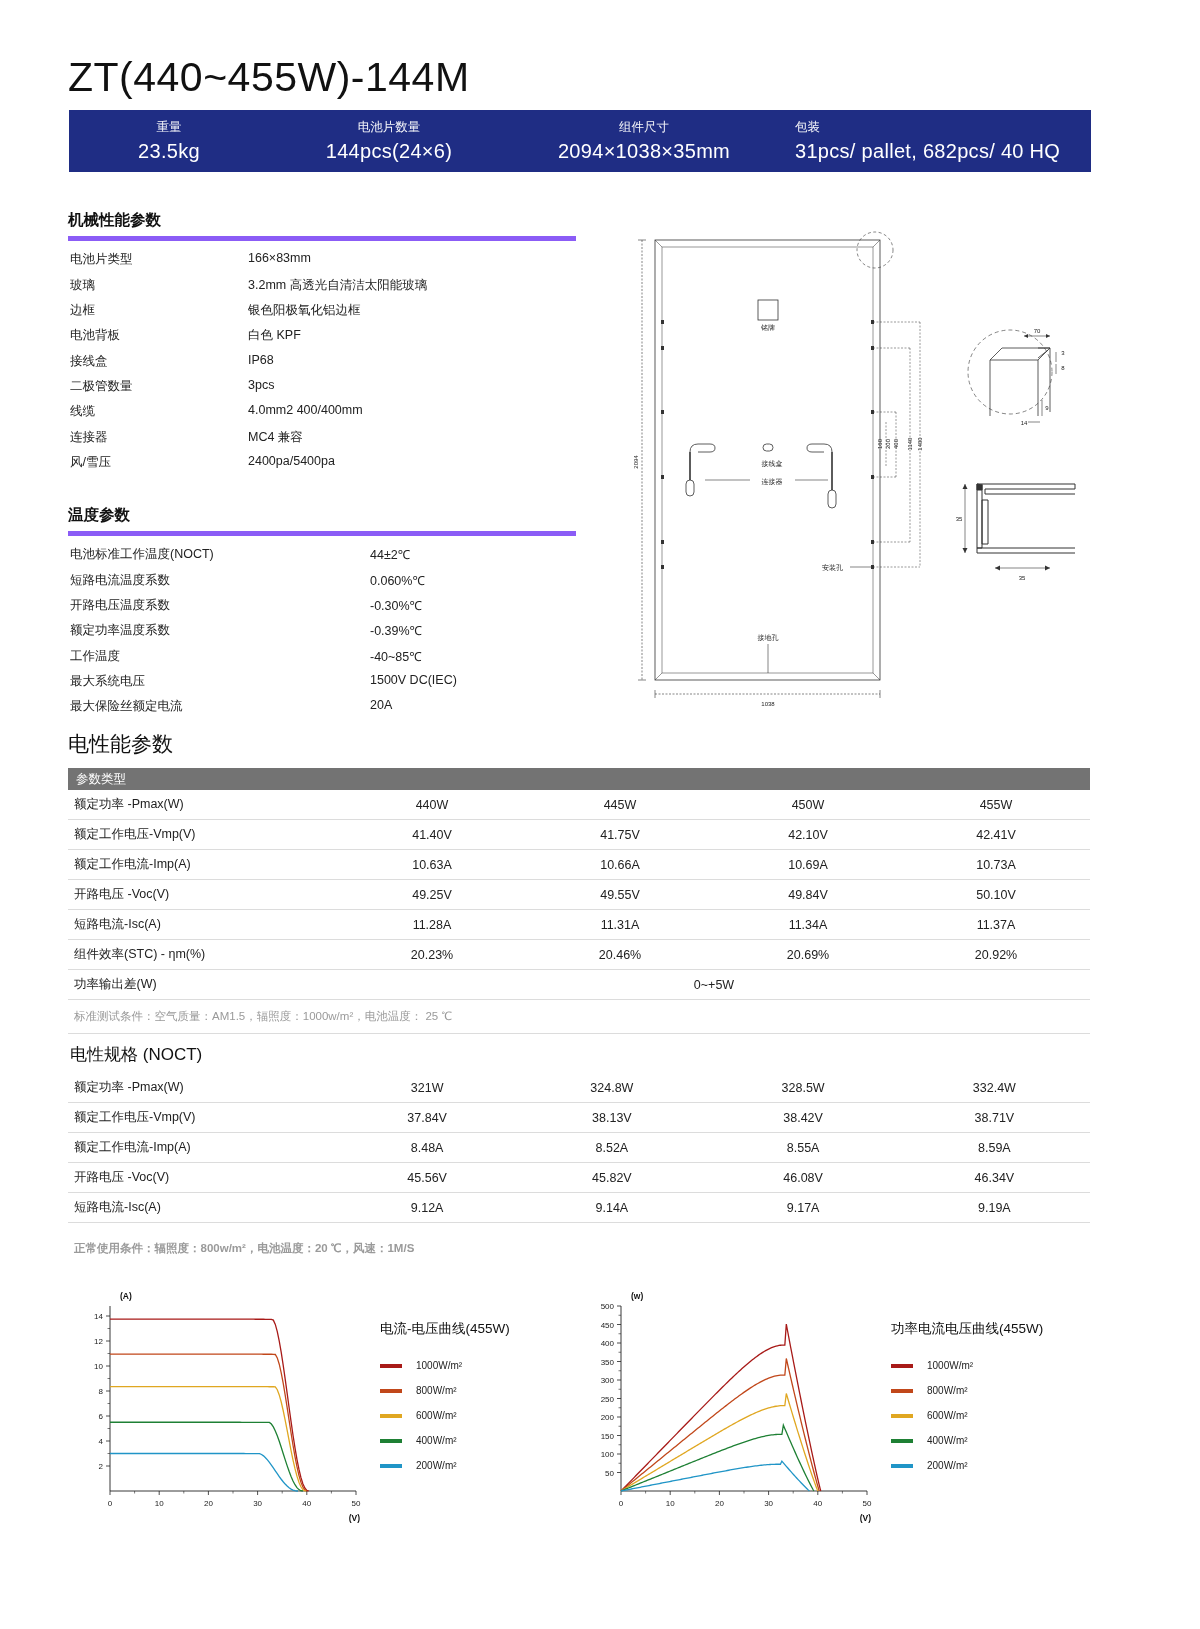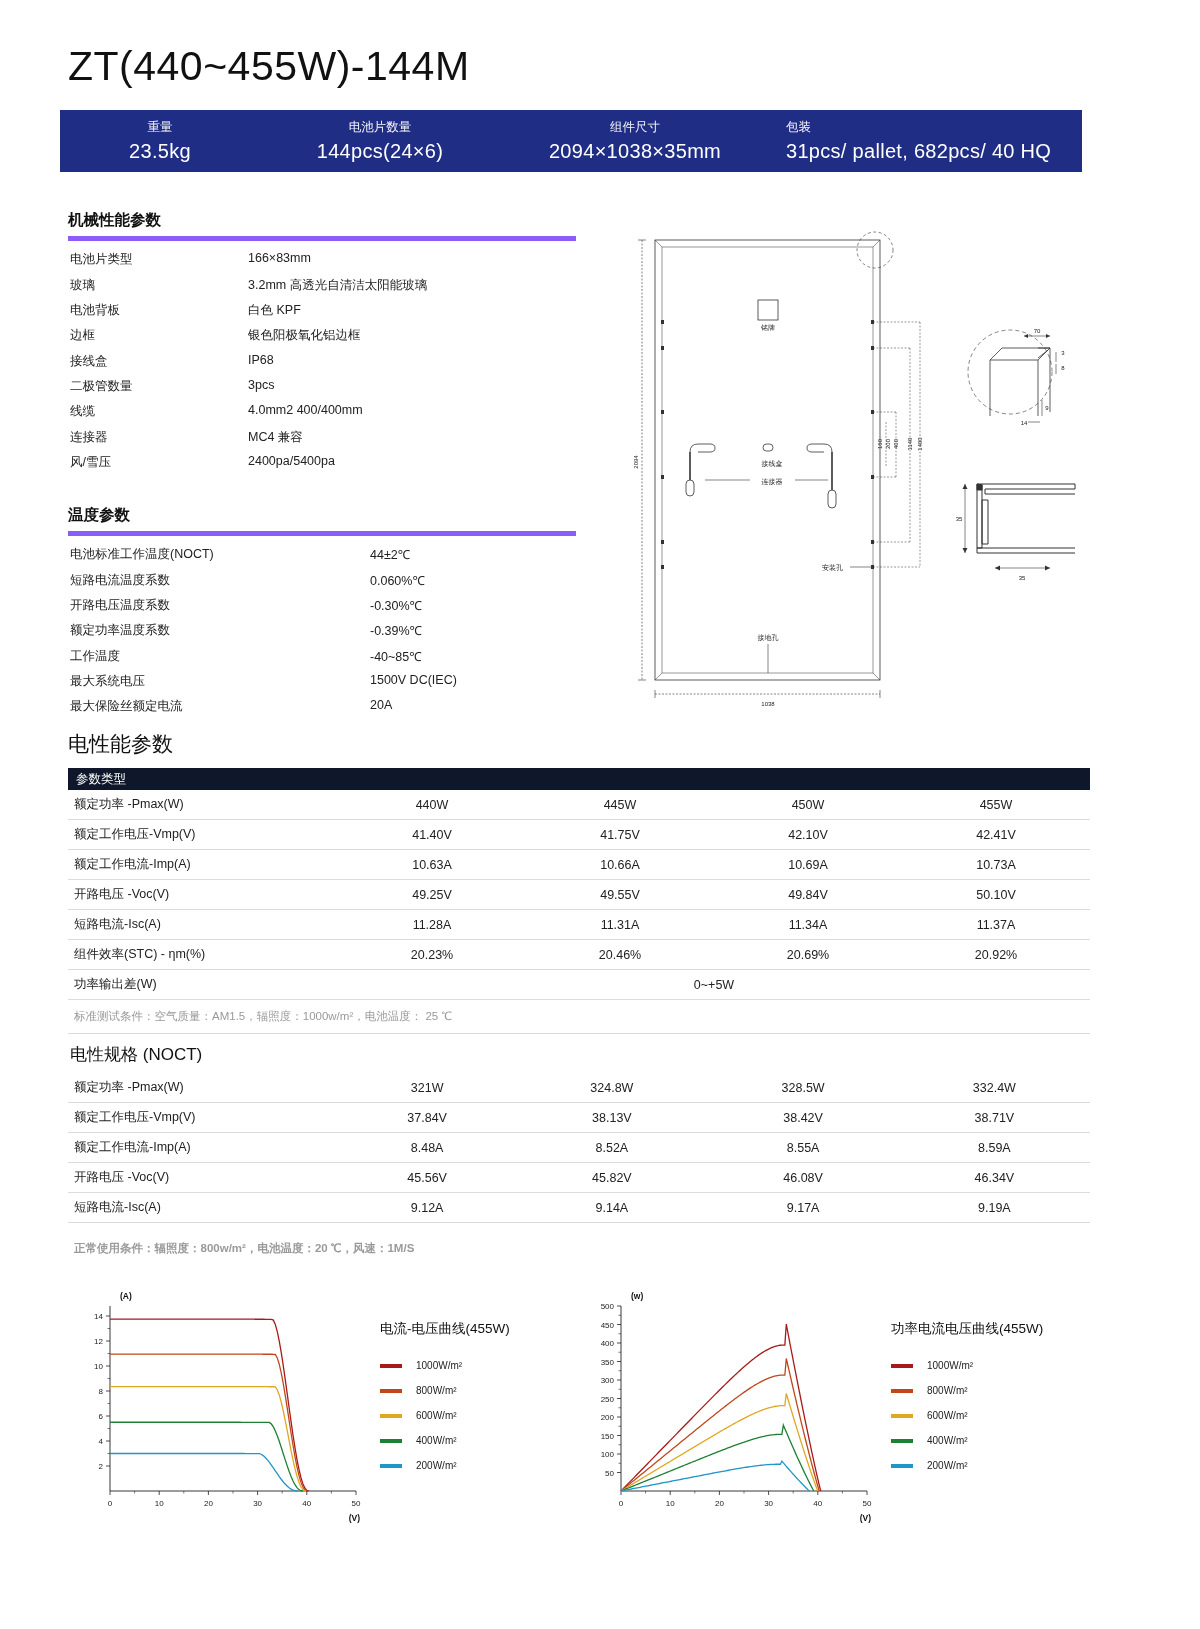--- a/index.html
+++ b/index.html
@@ -7,28 +7,28 @@
     width: 1200px; height: 1629px;
     background: #ffffff;
     font-family: "Liberation Sans", sans-serif;
     color: #1a1a1a;
     overflow: hidden;
   }
   .page { position: relative; width: 1200px; height: 1629px; padding: 0; }
 
   
   .title {
-    position: absolute; left: 68px; top: 43px;
+    position: absolute; left: 68px; top: 54px;
     font-size: 41px; font-weight: 400; letter-spacing: 0.5px;
     color: #111; font-family: "Liberation Sans", sans-serif; text-align: center;
   }
 
   
   .banner {
-    position: absolute; left: 60px; top: 110px;
+    position: absolute; left: 69px; top: 110px;
     width: 1022px; height: 62px;
     background: #1f2d84;
     display: flex;
   }
   .banner-cell {
     flex: 1; color: #fff; padding-left: 8px;
     display: flex; flex-direction: column; justify-content: center;
   }
   .banner-cell .bl { font-size: 12.5px; margin-bottom: 4px; opacity: .96; }
   .banner-cell .bv { font-size: 20px; letter-spacing: .3px; }
@@ -54,21 +54,21 @@
 
   .mech { position: absolute; left: 68px; top: 210px; width: 508px; }
   .temp { position: absolute; left: 68px; top: 505px; width: 508px; }
 
   
   .elec-title {
     position: absolute; left: 68px; top: 730px;
     font-size: 21px; font-weight: normal; color: #111;
   }
   .bluebar {
-    background: #0f172a; color: #fff; font-size: 12.5px;
+    background: #737373; color: #fff; font-size: 12.5px;
     height: 22px; display: flex; align-items: center; padding-left: 8px;
   }
   .bluebar.grad { background: linear-gradient(to right, #1f2d84 0%, #1f2d84 38%, #5568b4 100%); }
 
   .etable { position: absolute; left: 68px; top: 768px; width: 1022px; }
   table.spec { width: 100%; border-collapse: collapse; }
   table.spec td {
     font-size: 12.5px; color: #222; padding: 6px 4px;
     border-bottom: 1px solid #dcdcdc; text-align: center;
   }
@@ -126,26 +126,26 @@
     <div class="spec-list" id="mech-list">
         <div class="spec-row ">
           <span class="k">电池片类型</span>
           <span class="v">166×83mm</span>
         </div>
         <div class="spec-row ">
           <span class="k">玻璃</span>
           <span class="v">3.2mm 高透光自清洁太阳能玻璃</span>
         </div>
         <div class="spec-row ">
+          <span class="k">边框</span>
+          <span class="v">银色阳极氧化铝边框</span>
+        </div>
+        <div class="spec-row ">
           <span class="k">电池背板</span>
           <span class="v">白色 KPF</span>
-        </div>
-        <div class="spec-row ">
-          <span class="k">边框</span>
-          <span class="v">银色阳极氧化铝边框</span>
         </div>
         <div class="spec-row ">
           <span class="k">接线盒</span>
           <span class="v">IP68</span>
         </div>
         <div class="spec-row ">
           <span class="k">二极管数量</span>
           <span class="v">3pcs</span>
         </div>
         <div class="spec-row ">

